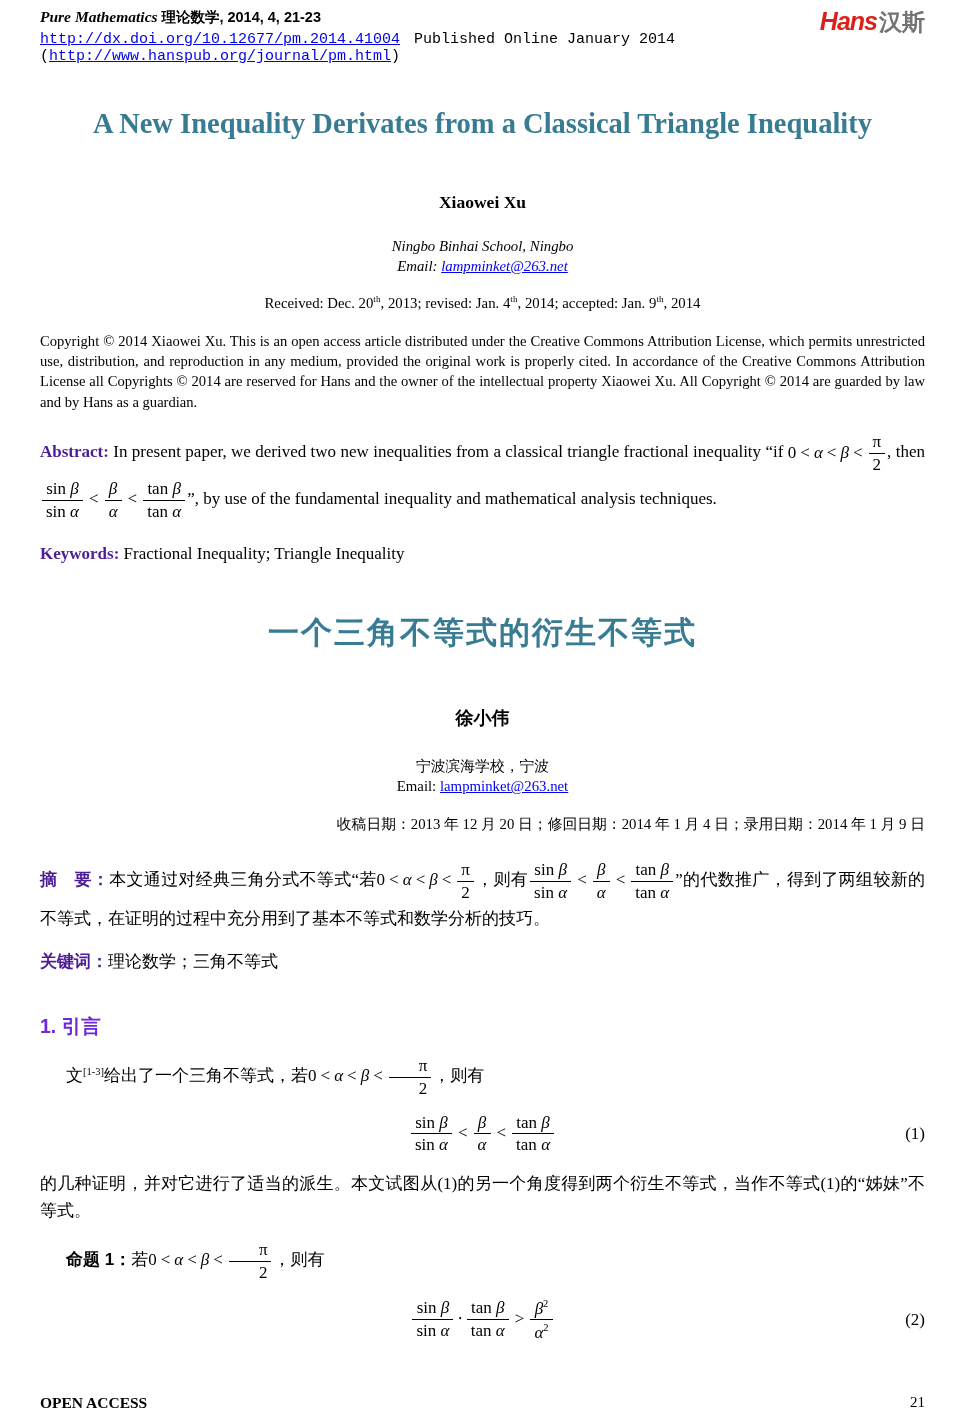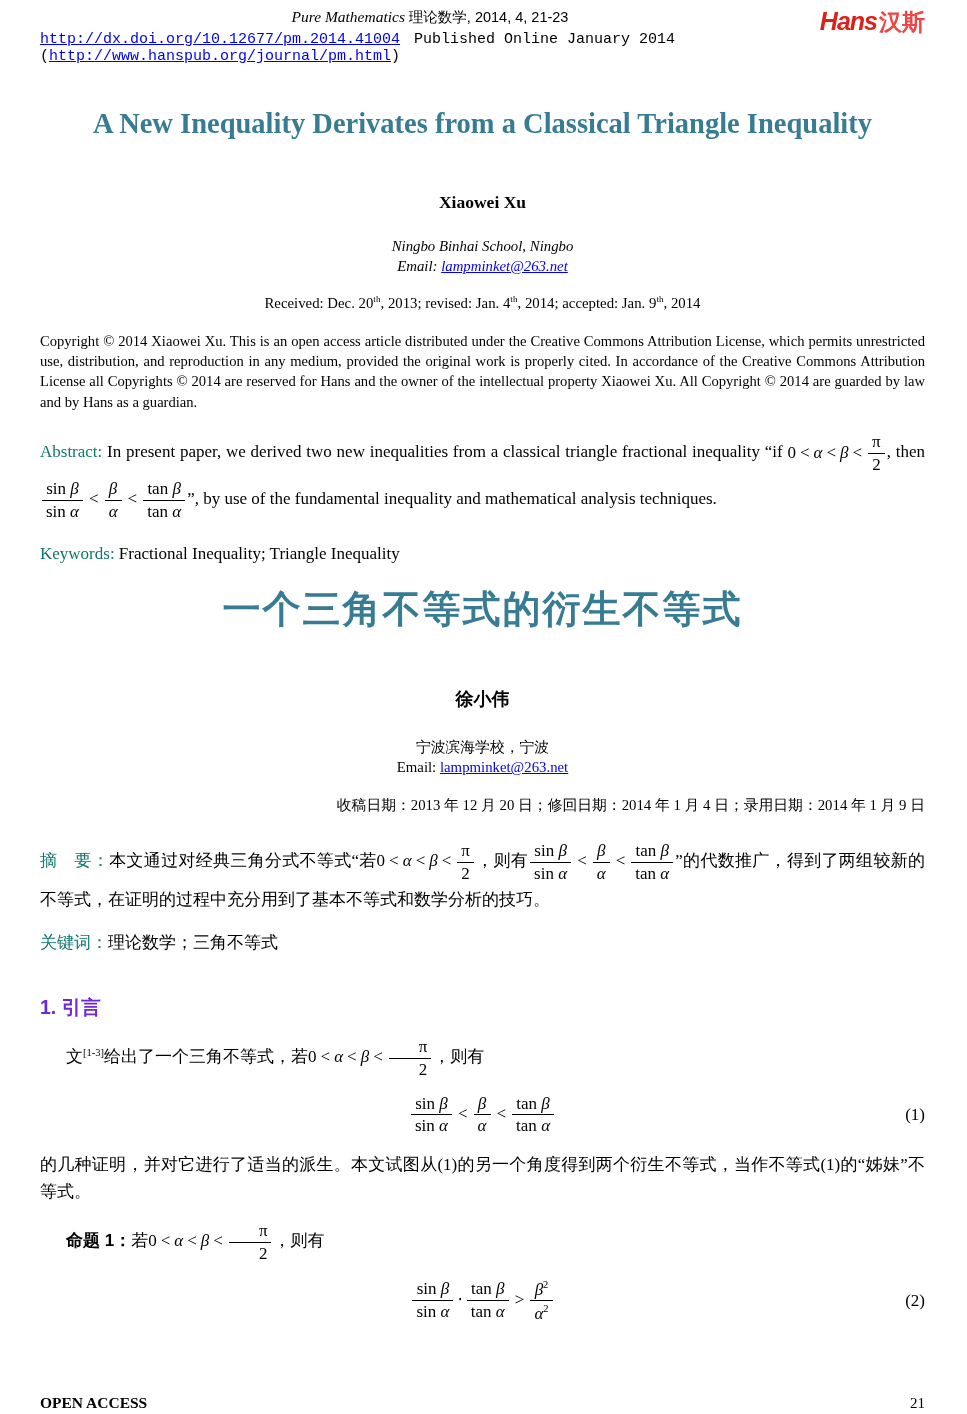--- a/index.html
+++ b/index.html
@@ -6,50 +6,50 @@
   html,body { background:#ffffff; }
   body {
     width:967px; height:1414px; position:relative; overflow:hidden;
     font-family:"Liberation Serif","DejaVu Serif",serif;
     color:#000;
   }
   .page { padding:8px 42px 0 40px; }
 
   
   .header { display:flex; justify-content:space-between; align-items:flex-start; }
-  .header-line1 { font-size:15.5px; font-weight:normal;text-align:center; }
+  .header-line1 { font-size:15.5px; font-weight:bold; }
   .jname { font-style:italic; }
   .jmeta { font-family:"Liberation Sans",sans-serif; font-size:14.5px; }
   .header-line2 { font-size:15px; margin-top:4px;font-family:Liberation Mono, monospace; }
   a.link { color:#0000EE; text-decoration:underline; cursor:pointer; }
   .pub-prefix { margin-left:14px; }
   .logo { white-space:nowrap; line-height:1; margin-top:1px; }
   .logo-latin { color:#DE201A; font-family:"Liberation Sans",sans-serif;
                 font-weight:bold; font-style:italic; font-size:25px; letter-spacing:-1px;text-align:right; }
-  .logo-cn { color:#ef4444; font-weight:bold; font-size:23px;
+  .logo-cn { color:#737373; font-weight:bold; font-size:23px;
              font-family:"Liberation Sans",sans-serif; margin-left:2px; }
 
   
   .title-en {
     margin:38px auto 0; width:780px; text-align:center;
     font-size:28.5px; font-weight:bold; color:#377C92; line-height:1.5;
   }
   .author { margin-top:46px; text-align:center; font-size:17.5px; font-weight:bold; }
   .affil-block { margin-top:24px; text-align:center; font-size:14.8px; line-height:1.35;font-style:italic; }
   .received { margin-top:17px; text-align:center; font-size:14.8px; }
   sup { font-size:0.62em; }
   .copyright { margin-top:19px; font-size:14.6px; line-height:1.4; text-align:justify; }
 
-  .accent { color:#0f766e; font-weight:normal; }
+  .accent { color:#4c1d95; font-weight:bold; }
   .para { margin-top:18px; font-size:17px; line-height:1.55; text-align:justify; }
   .keywords { margin-top:20px; font-size:17px; }
 
   
   .cn-hei { font-family:"Liberation Sans",sans-serif; }
-  .title-cn { margin-top:20px; text-align:center; font-size:38px; font-weight:bold;
+  .title-cn { margin-top:48px; text-align:center; font-size:31px; font-weight:bold;
               color:#377C92; letter-spacing:2px; }
   .author-cn { margin-top:52px; text-align:center; font-size:18px; font-weight:bold; }
   .affil-cn { margin-top:26px; text-align:center; font-size:14.8px; line-height:1.4; }
   .dates-cn { margin-top:18px; text-align:right; font-size:14.8px; }
   .cnabstract { margin-top:24px; font-size:17px; line-height:1.6; text-align:justify; }
   .cnkeywords { margin-top:18px; font-size:17px; }
 
   
   .sec-heading { margin-top:40px; font-size:19.5px; font-weight:bold; color:#6d28d9;
                  font-family:"Liberation Sans",sans-serif; }
@@ -66,21 +66,21 @@
   .frac .fnum { display:block; border-bottom:1px solid #000; padding:1px 4px 2px; }
   .frac .fden { display:block; padding:2px 4px 1px; }
   .eqrow { display:flex; align-items:center; margin:10px 0 6px; }
   .eq-spacer { width:46px; }
   .eq-body { flex:1; text-align:center; font-size:17px; }
   .eq-no { width:46px; text-align:right; font-size:17px; }
   .cdot { padding:0 2px; }
 
   
   .footer { position:absolute; left:40px; right:42px; bottom:2px;
-            display:flex; justify-content:space-between; align-items:center; }
+            display:flex; justify-content:space-between; align-items:flex-start; }
   .open-access { font-weight:bold; font-size:15.5px; }
   .page-no { font-size:15px; }
 </style>
 </head>
 <body>
 
 <div class="page">
 
   <div class="header">
     <div class="header-left">

